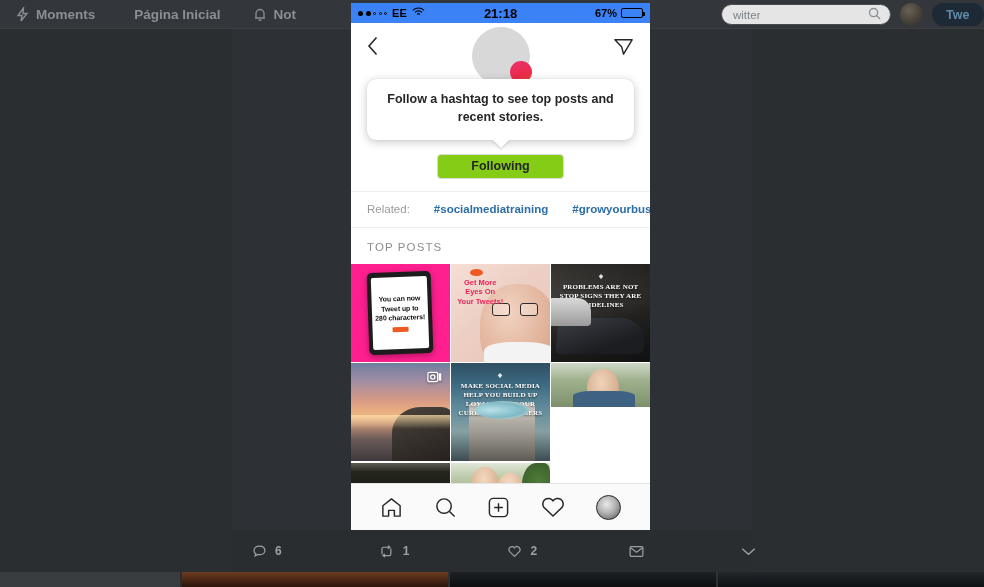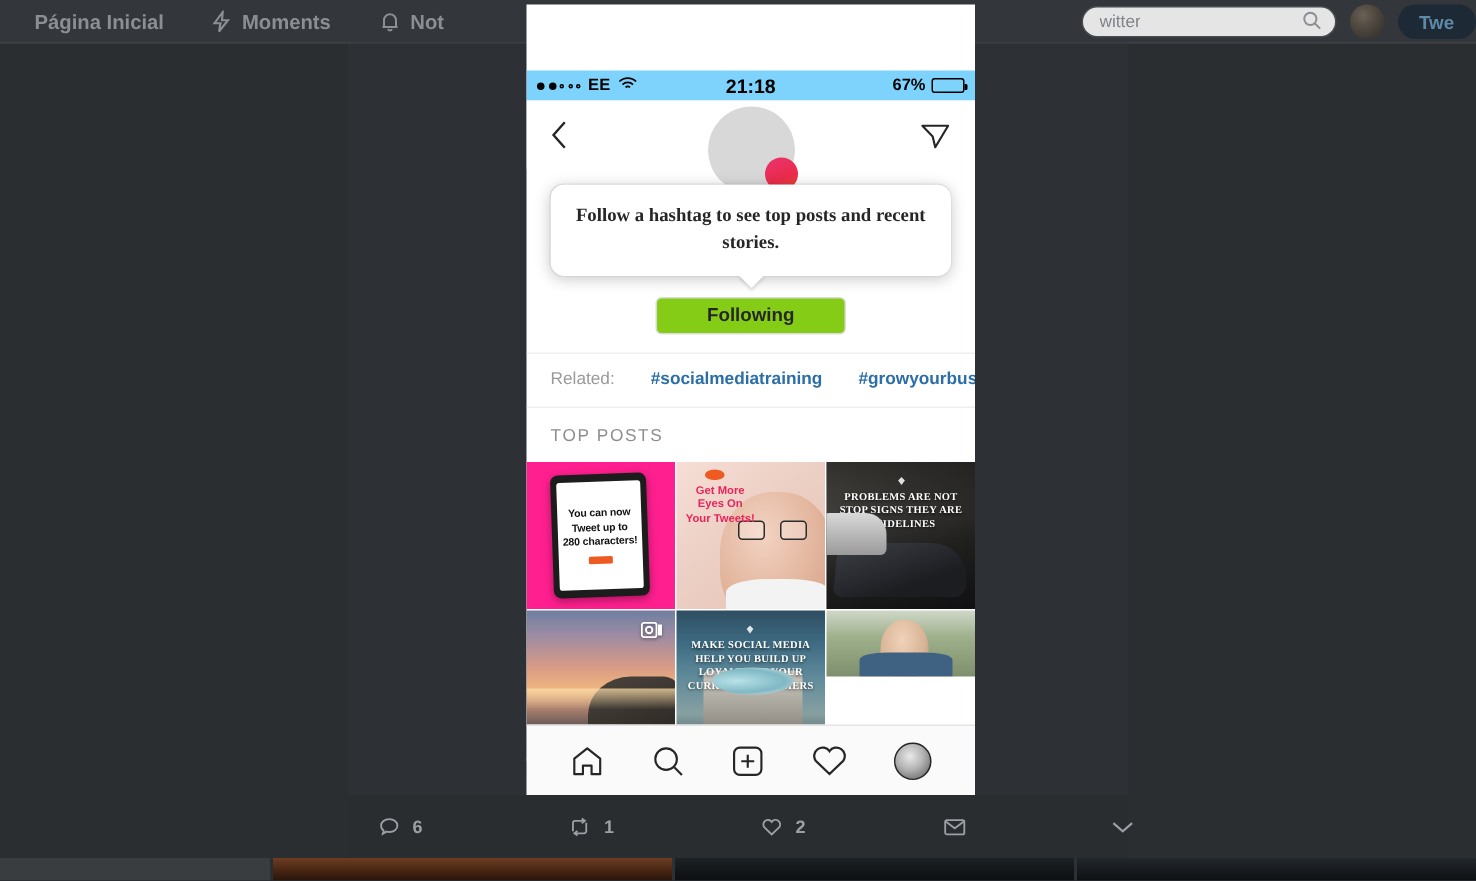--- a/index.html
+++ b/index.html
@@ -90,21 +90,21 @@
     position: absolute; left: 351px; top: 3px;
     width: 299px; height: 527px;
     background: #ffffff;
     overflow: hidden;
     font-family: "Liberation Sans", sans-serif;
   }
   
   .ios-status {
     height: 20px; display: flex; align-items: center;
     padding: 0 7px; font-size: 11px; color: #000; font-weight: bold;
-    position: relative; background: #7dd3fc; margin-top: 44px;
+    position: relative; background: #3b82f6;
   }
   .sig { display: flex; align-items: center; gap: 2.5px; }
   .dot { width: 5px; height: 5px; border-radius: 50%; background: #000; }
   .dot.off { background: transparent; border: 1px solid #000; width: 3px; height: 3px; }
   .carrier { margin-left: 5px; font-size: 11px; letter-spacing: .2px; }
   .wifi { margin-left: 5px; }
   .ios-time {
     position: absolute; left: 0; right: 0; text-align: center;
     font-size: 13px; font-weight: bold; pointer-events: none;
   }
@@ -132,21 +132,21 @@
   }
   .ig-avatar-badge {
     position: absolute; right: -2px; bottom: 2px;
     width: 22px; height: 22px; border-radius: 50%;
     background: linear-gradient(160deg,#e8336d 0%, #ec2b4c 60%, #f04a2a 100%);
   }
   .ig-icon-btn { color: #262626; display: flex; align-items: center; }
 
   
   .tooltip-wrap {
-    position: relative; padding: 0 16px; margin-top: 10px; font-family: Liberation Serif, serif;
+    position: relative; padding: 0 16px; margin-top: 10px;
   }
   .tooltip {
     background: #fff; border-radius: 9px;
     box-shadow: 0 2px 10px rgba(0,0,0,.22), 0 0 1px rgba(0,0,0,.18);
     padding: 12px 14px 13px;
     text-align: center; color: #262626;
     font-size: 12.5px; line-height: 1.42; font-weight: bold;
   }
   .tooltip::after {
     content: ''; position: absolute; left: 50%; bottom: -8px;
@@ -366,31 +366,31 @@
 <div id="root">
 
   <div class="tw-body-dim"></div>
   <div class="tw-col-left"></div>
   <div class="tw-col-right"></div>
 
   <div class="tw-topbar">
     <div class="tw-nav">
 
       <div class="tw-nav-item">
-        <span></span>
-        <span>Página Inicial</span>
-      </div>
-
-      <div class="tw-nav-item">
         <span>
           <svg width="13" height="15" viewBox="0 0 13 15" fill="none" stroke="#8a8f95" stroke-width="1.4">
             <path d="M7.5 1 L2 8.5 H6 L5 14 L11 6.5 H7 Z"></path>
           </svg>
         </span>
         <span>Moments</span>
+      </div>
+
+      <div class="tw-nav-item">
+        <span></span>
+        <span>Página Inicial</span>
       </div>
 
       <div class="tw-nav-item">
         <span>
           <svg width="14" height="15" viewBox="0 0 14 15" fill="none" stroke="#8a8f95" stroke-width="1.3">
             <path d="M3 11 V6.5 a4 4 0 0 1 8 0 V11 h1 H2 Z"></path>
             <path d="M5.7 12.4 a1.4 1.4 0 0 0 2.6 0"></path>
           </svg>
         </span>
         <span>Not</span>

